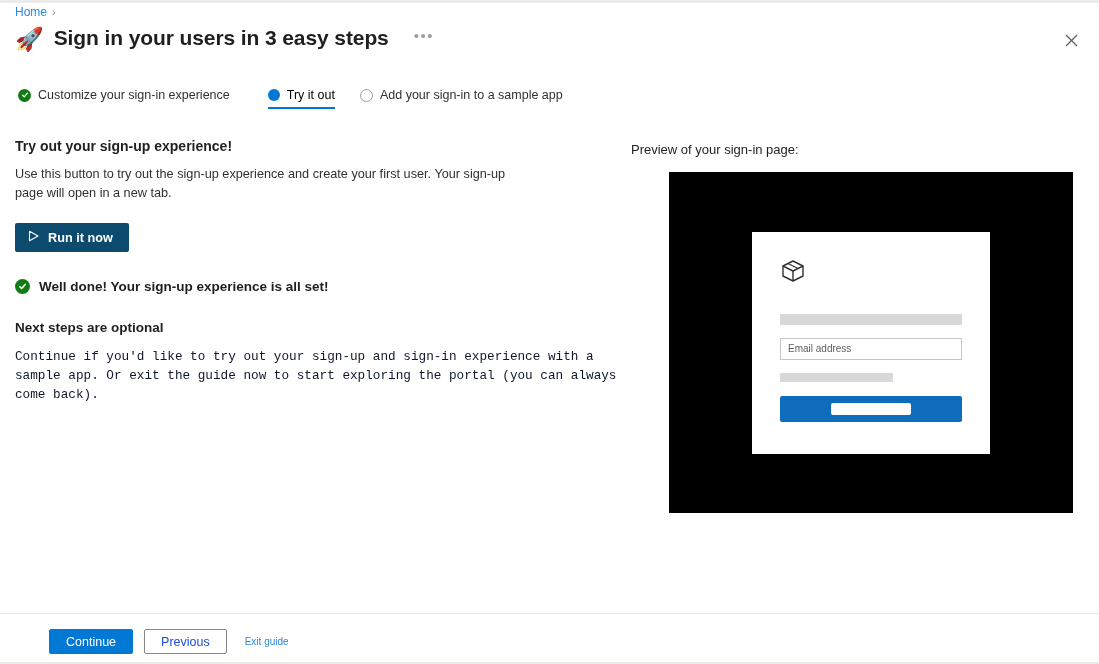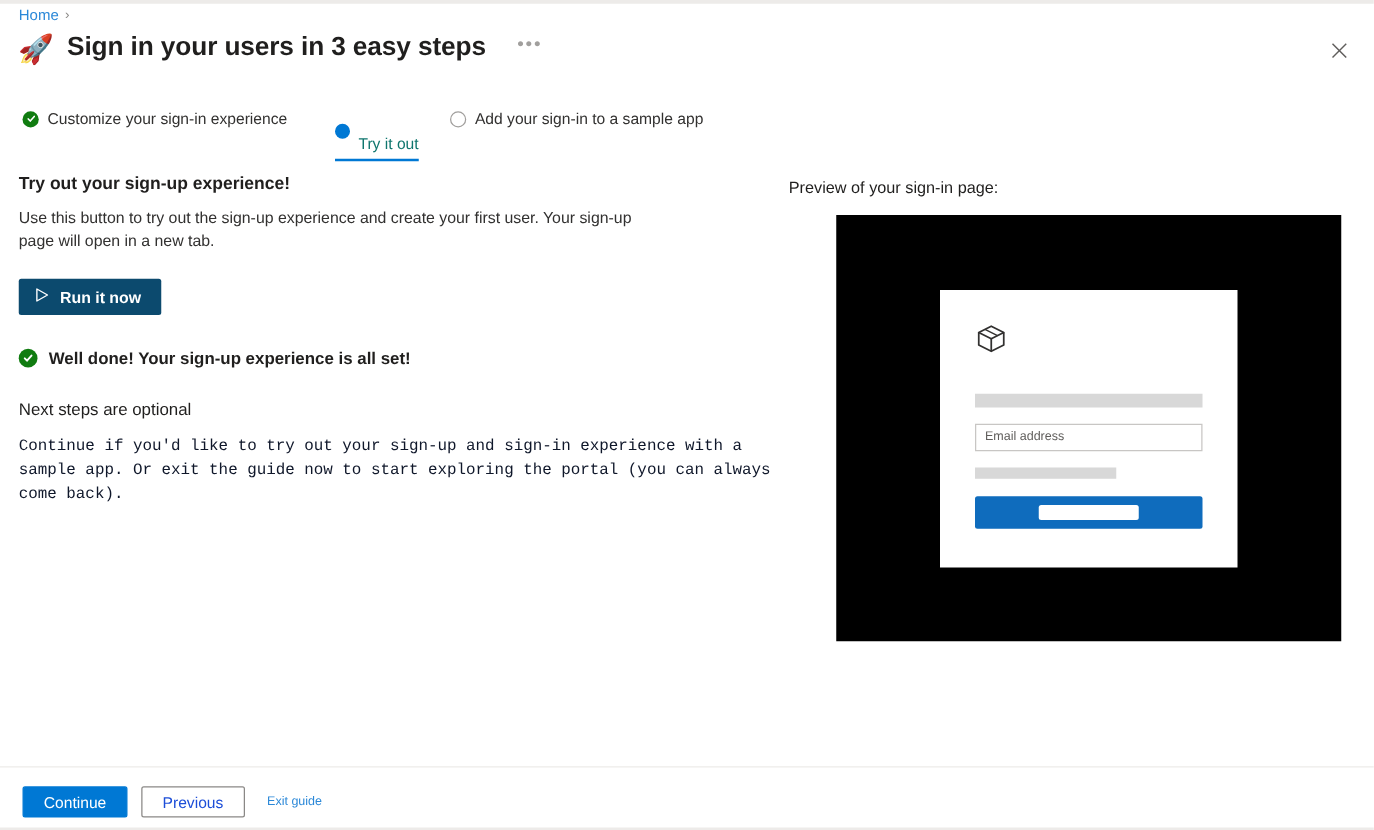--- a/index.html
+++ b/index.html
@@ -106,21 +106,21 @@
     cursor: pointer;
     position: relative;
   }
   .step-gap-1 { margin-right: 38px; }
   .step-gap-2 { margin-right: 25px; }
   .step-label {
     font-size: 12.5px;
     color: #323130;
     white-space: nowrap;
   }
-  .step.active .step-label { color: #0f766e; margin-top: 20px; }
+  .step.active .step-label { color: #000000; }
   .step.active::after {
     content: "";
     position: absolute;
     left: 0; right: 0;
     bottom: 0;
     height: 2px;
     background: #0078d4;
   }
   .circle-done {
     width: 13px; height: 13px;
@@ -201,21 +201,21 @@
     background: #107c10;
     display: flex;
     align-items: center;
     justify-content: center;
     flex: none;
   }
 
   .next-steps-heading {
     margin-top: 26px;
     font-size: 13.5px;
-    font-weight: normal;
+    font-weight: bold;
     color: #201f1e;
   }
   .next-steps-text {
     margin-top: 12px;
     font-size: 12.7px;
     line-height: 19px;
     color: #0f172a;
     max-width: 618px;
     font-family: Liberation Mono, monospace;
   }
@@ -318,20 +318,21 @@
   .btn-primary {
     background: #0078d4;
     color: #ffffff;
     border: 1px solid #0078d4;
     border-radius: 2px;
     font-size: 12.5px;
     padding: 0 16px;
     height: 25px;
     cursor: pointer;
     font-family: "Liberation Sans", sans-serif;
+    margin-left: 31px;
   }
   .btn-secondary {
     background: #ffffff;
     color: #1d4ed8;
     border: 1px solid #8a8886;
     border-radius: 2px;
     font-size: 12.5px;
     padding: 0 16px;
     height: 25px;
     cursor: pointer;

